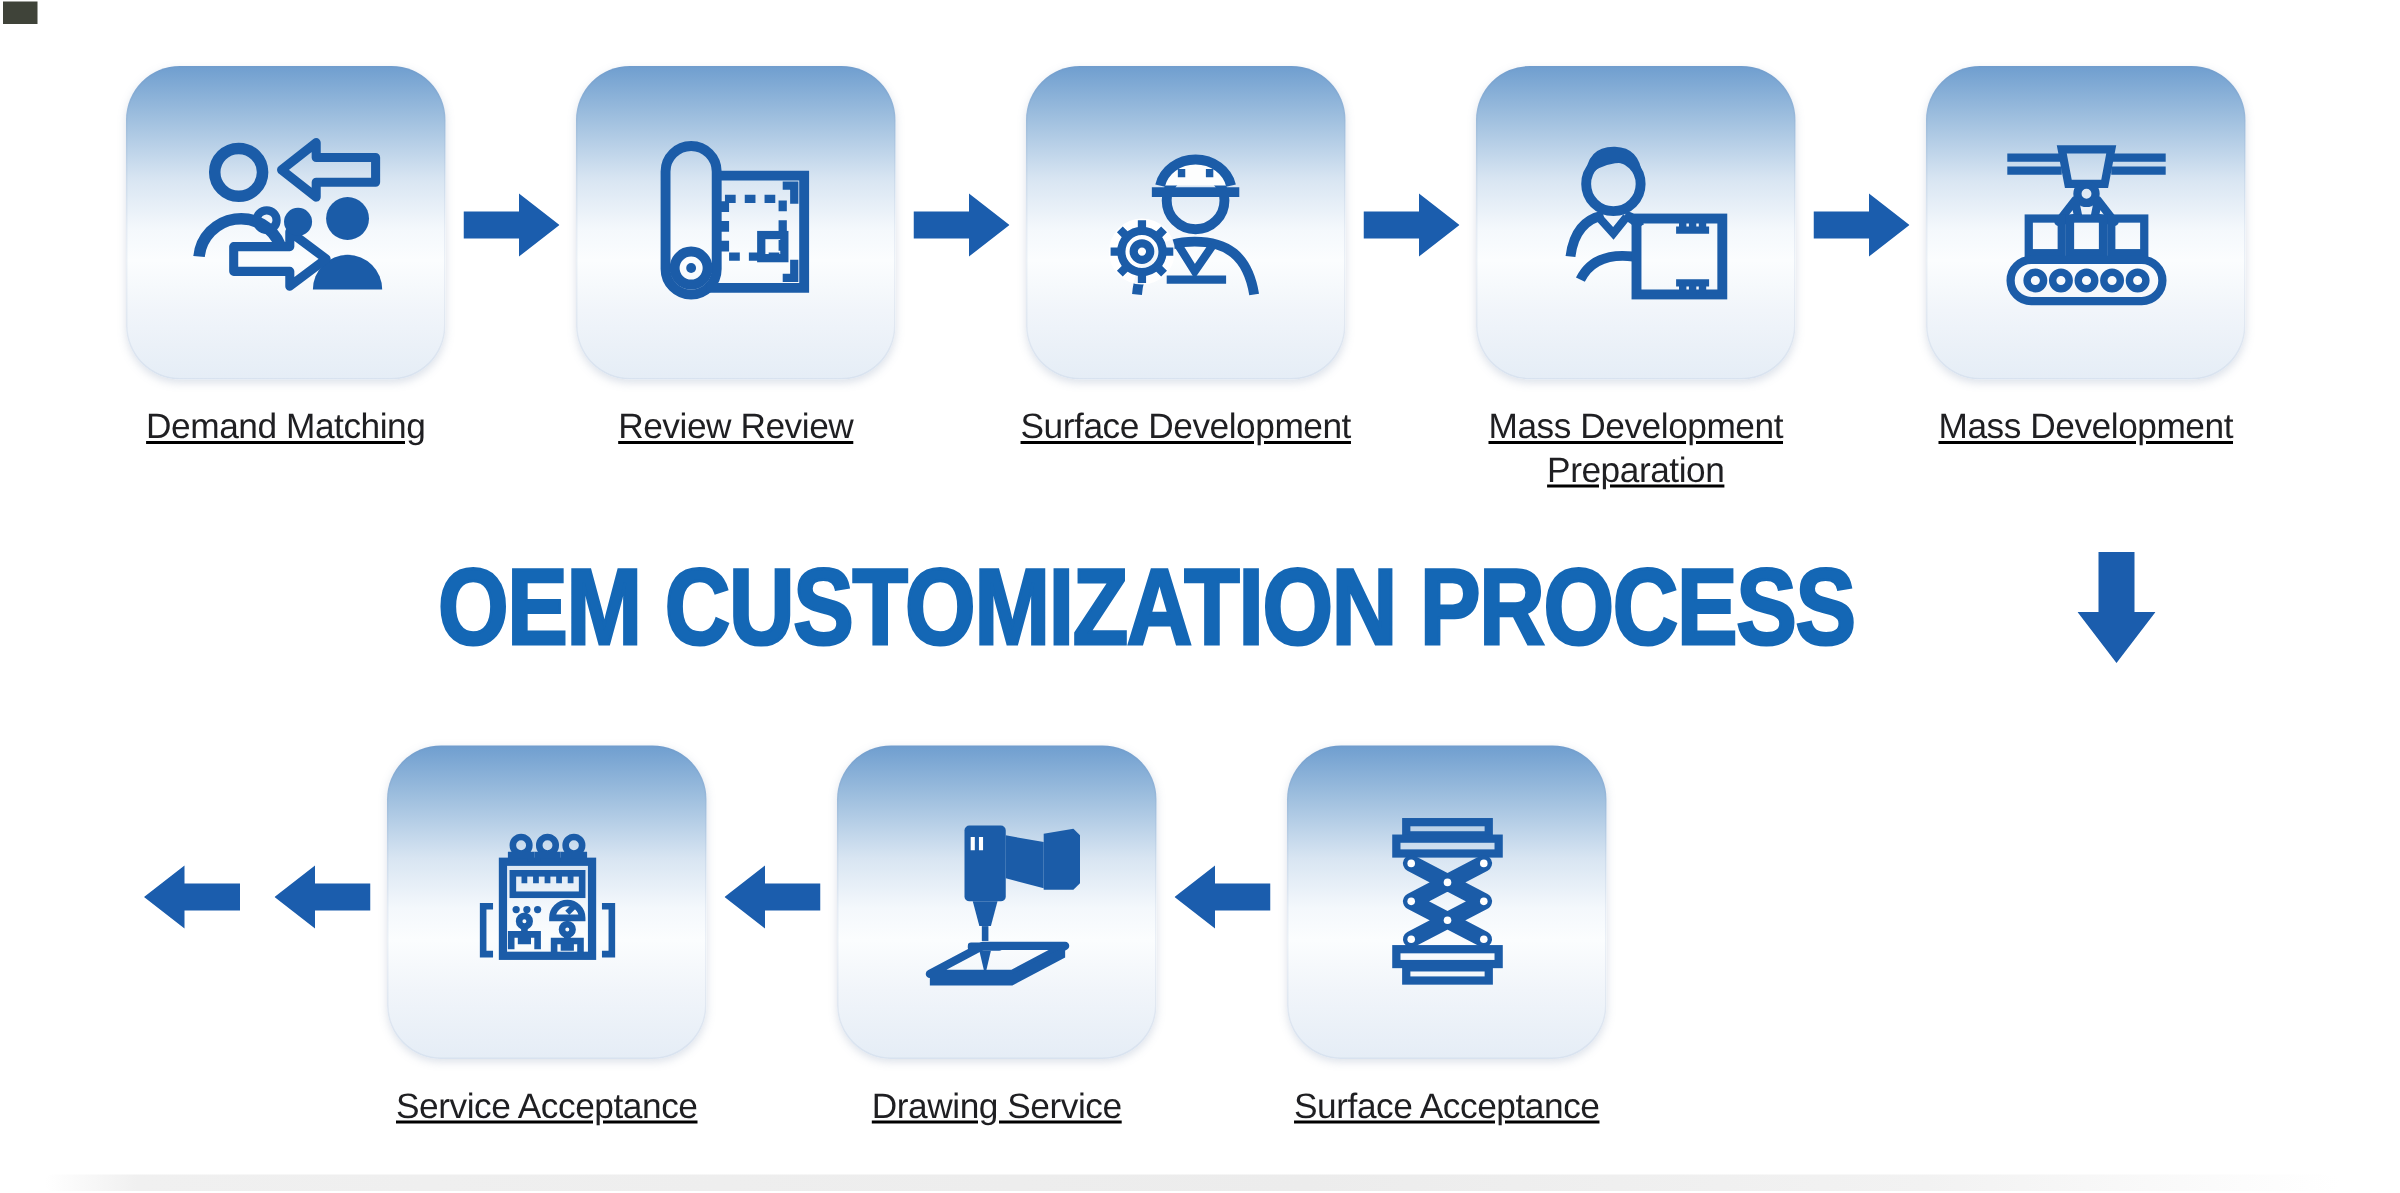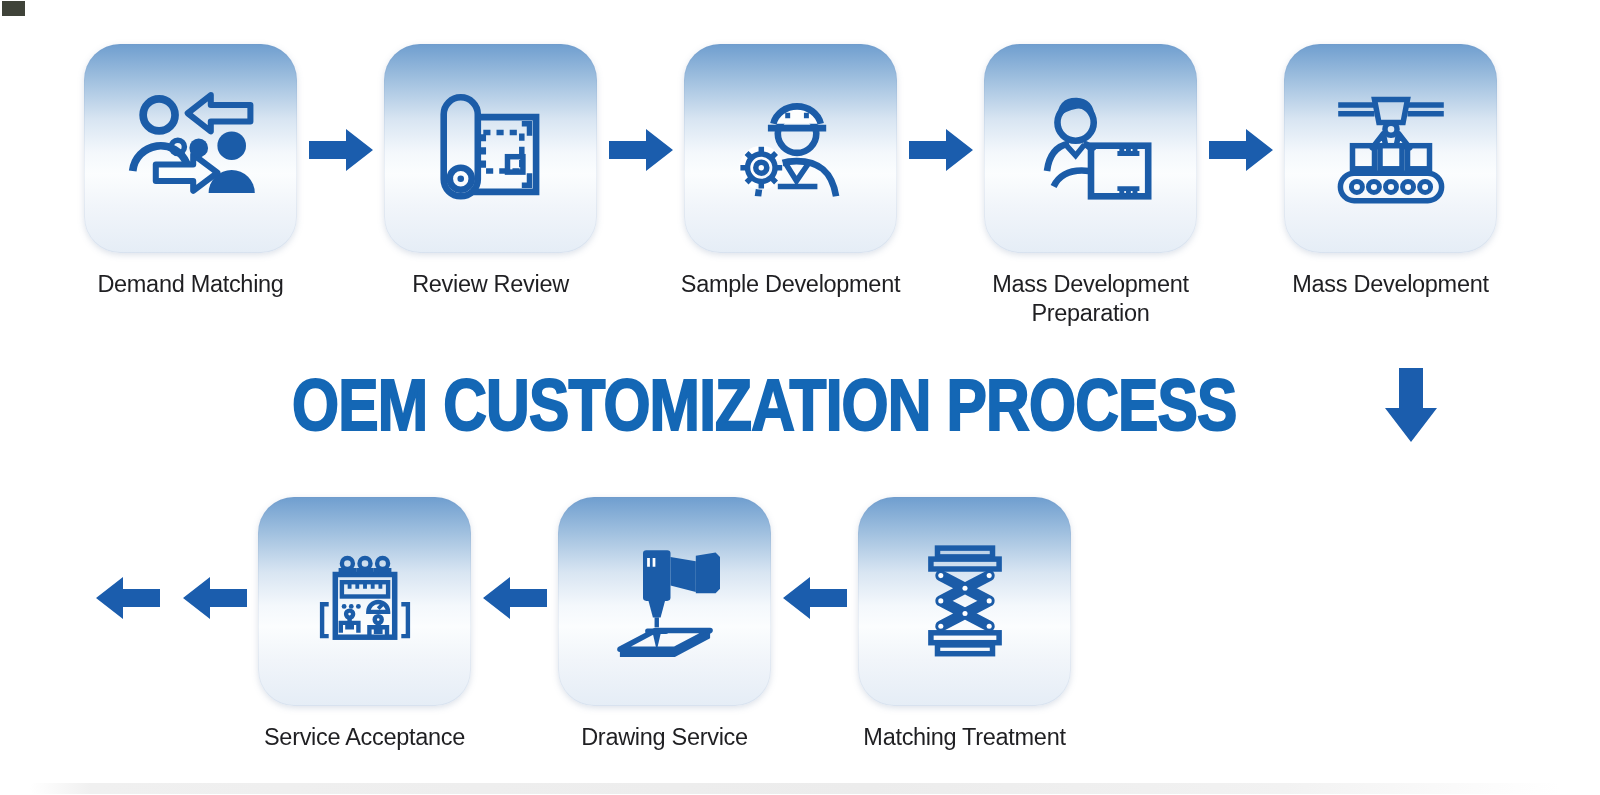--- a/index.html
+++ b/index.html
@@ -6,21 +6,21 @@
     --accent:#1b5dad;
     --icon-blue:#1b5ca8;
     --title-blue:#1467b5;
     --label-text:#1f1f22;
   }
   *{margin:0;padding:0;box-sizing:border-box;}
   html,body{width:1600px;height:795px;background:#ffffff;overflow:hidden;
     font-family:"Liberation Sans", sans-serif;}
   .stage{position:relative;width:1600px;height:795px;background:#fff;}
 
-  .row{position:absolute;left:84px;display:flex;align-items:flex-start;}
+  .row{position:absolute;left:84px;display:flex;align-items:flex-start;text-decoration:underline;}
   .row-1{top:44px;}
   .row-2{top:497px;}
 
   .step{width:213px;display:flex;flex-direction:column;align-items:center;}
   .card{
     width:213px;height:209px;border-radius:36px;
     background:linear-gradient(180deg,#6f9ecf 0%,#9dbede 16%,#d8e5f2 36%,
       #f4f8fc 52%,#fbfdfe 62%,#f1f5fa 78%,#e5edf6 100%);
     box-shadow:0 2px 6px rgba(120,140,170,0.25), inset 0 0 0 1px rgba(120,150,190,0.12);
     display:flex;align-items:center;justify-content:center;
@@ -116,21 +116,21 @@
           <path d="M55 73 L65 89 L76 73" stroke-width="5"></path>
           <path d="M48 94 h36" stroke-width="5"></path>
           <circle cx="33" cy="77" r="20" fill="#ffffff" stroke="none" opacity="0.95"></circle>
           <g stroke-width="5">
             <circle cx="33" cy="77" r="12.5"></circle>
             <circle cx="33" cy="77" r="5"></circle>
             <path d="M45.5 77 H52 M41.8 85.8 L46.4 90.4 M33 89.5 V96 M24.2 85.8 L19.6 90.4 M20.5 77 H14 M24.2 68.2 L19.6 63.6 M33 64.5 V58 M41.8 68.2 L46.4 63.6"></path>
           </g>
         </svg>
       </div>
-      <div class="step-label">Sample Development</div>
+      <div class="step-label">Surface Development</div>
     </div>
 
     <div class="harrow">
       <svg viewBox="0 0 64 46">
           <path d="M0 14 H37 V2 L64 23 L37 44 V32 H0 Z" fill="currentColor"></path>
         </svg>
     </div>
 
     <div class="step">
       <div class="card">
@@ -281,18 +281,18 @@
             <circle cx="38" cy="59" r="2.3"></circle>
               <circle cx="82" cy="59" r="2.3"></circle>
             <circle cx="60" cy="70.5" r="2.3"></circle>
             <circle cx="38" cy="82" r="2.3"></circle>
               <circle cx="82" cy="82" r="2.3"></circle>
           </g>
           <rect x="29" y="88" width="62" height="9" stroke-width="5"></rect>
           <rect x="35" y="99" width="50" height="8" stroke-width="5"></rect>
         </svg>
       </div>
-      <div class="step-label">Matching Treatment</div>
+      <div class="step-label">Surface Acceptance</div>
     </div>
   </div>
 
   <div class="bottom-strip"></div>
 </div>
 
 </body></html>

